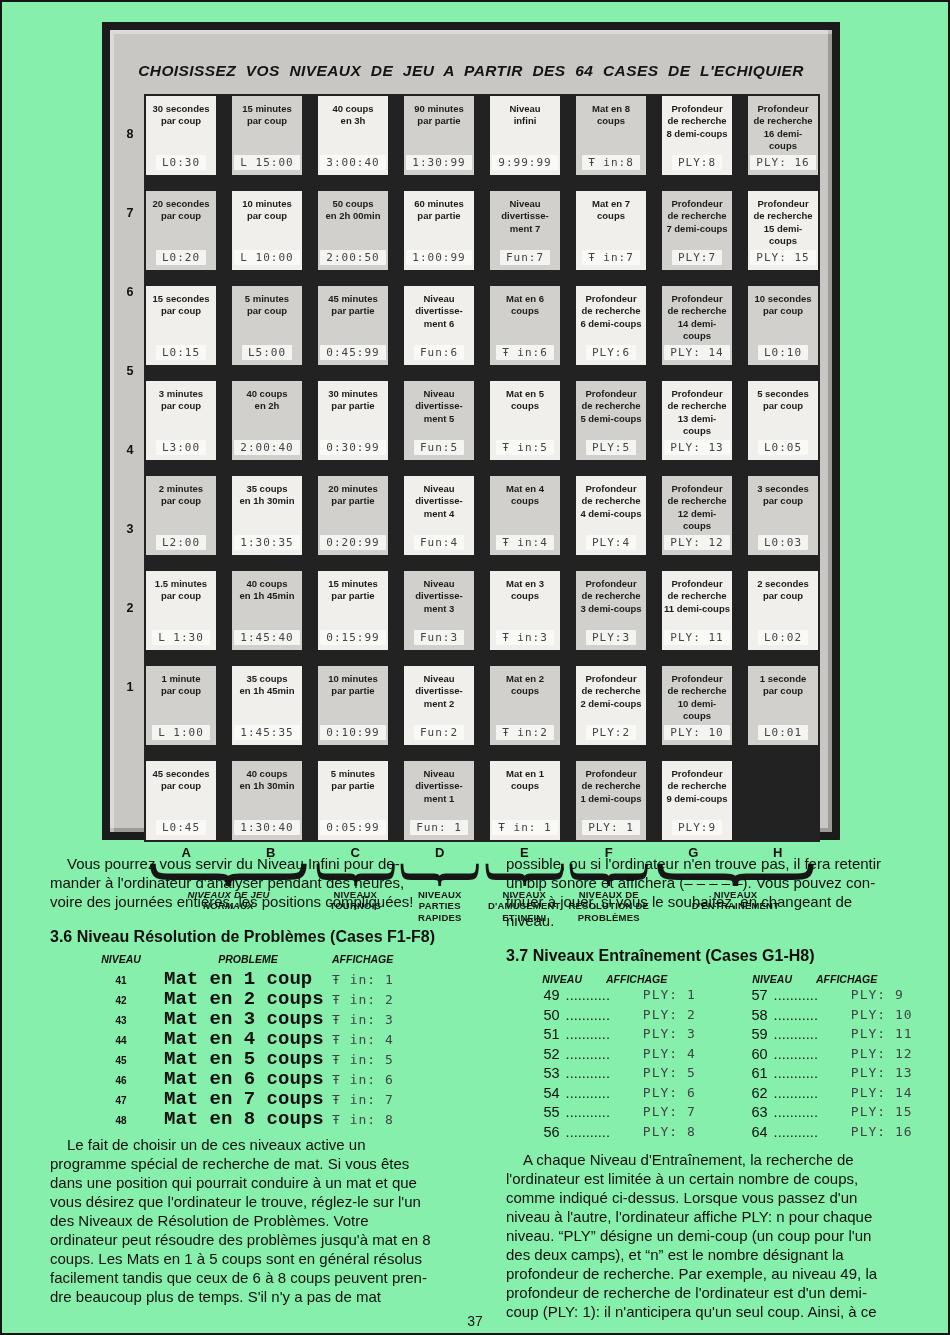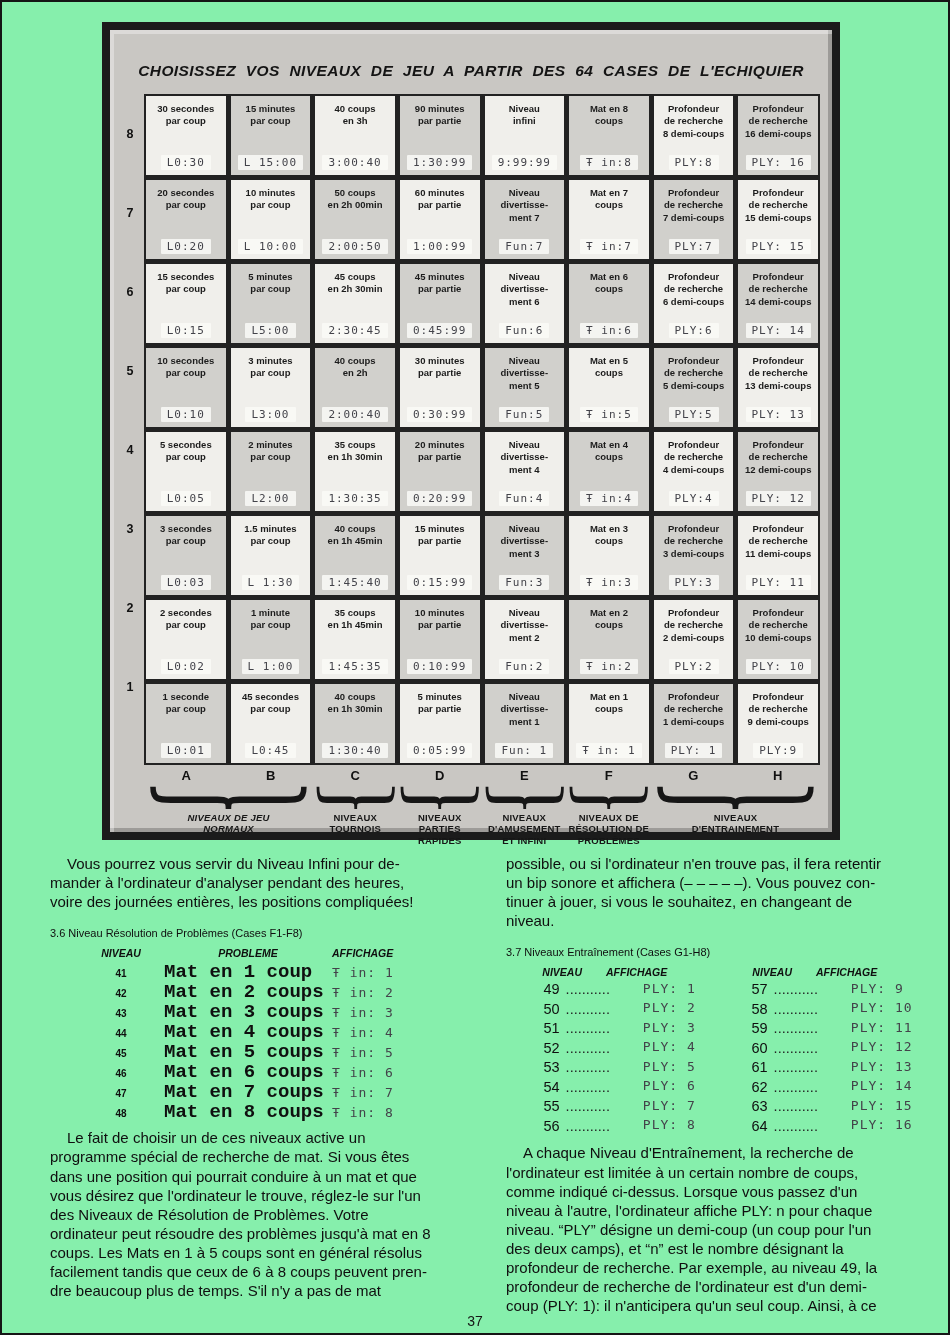--- a/index.html
+++ b/index.html
@@ -17,42 +17,42 @@
   .board-title{
     margin:32px 10px 0 10px;text-align:center;
     font-style:italic;font-weight:bold;font-size:15.5px;letter-spacing:.4px;word-spacing:5px;color:#141414;
   }
   .board-body{display:flex;margin:14px 12px 0 6px;}
   .rank-column{width:28px;display:grid;grid-auto-rows:79px;}
   .rank-label{display:flex;align-items:center;justify-content:center;font-weight:bold;font-size:12.5px;}
   .grid-wrap{flex:1;}
   .board-grid{
     display:grid;grid-template-columns:repeat(8,1fr);grid-auto-rows:79px;
-    border:2px solid #222;background:#222;gap:5px;
+    border:2px solid #222;background:#222;gap:16px;
   }
   .cell{display:flex;flex-direction:column;align-items:center;text-align:center;
     padding:7px 2px 5px 2px;box-sizing:border-box;overflow:hidden;}
   .cell.light{background:#f0efeb;}
   .cell.dark{background:#d1d0cc;}
   .cell-desc{flex:1;font-weight:bold;font-size:9.5px;line-height:1.3;white-space:pre-line;color:#1c1c1c;}
   .lcd{font-family:"DejaVu Sans Mono", monospace;color:#43434a;letter-spacing:1px;}
   .cell-lcd{font-size:11px;background:rgba(250,250,247,.85);padding:1px 6px;border-radius:1px;}
   .files-row{display:grid;grid-template-columns:repeat(8,1fr);margin-top:3px;}
   .file-label{text-align:center;font-weight:bold;font-size:13px;}
   .groups-row{display:flex;margin-top:1px;}
   .group{display:flex;flex-direction:column;align-items:center;min-width:0;}
   .group svg{width:94%;height:26px;display:block;}
   .group-label{margin-top:2px;text-align:center;font-weight:bold;font-size:9.5px;line-height:1.2;
     white-space:pre-line;letter-spacing:.2px;color:#161616;}
   
   .text-cols{position:absolute;left:48px;top:852px;width:886px;display:flex;gap:26px;}
   .col{width:50%;min-width:0;font-size:15px;line-height:1.27;color:#0f0f0f;}
   .para{margin:0 0 8px 0;white-space:pre-line;}
   .para.indent{text-indent:17px;}
-  .section-heading{font-size:11px;font-weight:normal;margin:16px 0 6px 0;}
+  .section-heading{font-size:16px;font-weight:bold;margin:16px 0 6px 0;}
   
   .mate-table{margin:2px 0 8px 28px;}
   .mate-head,.mate-row{display:flex;align-items:baseline;}
   .mate-head span{font-style:italic;font-weight:bold;font-size:10.5px;}
   .mh-niveau{width:86px;text-align:center;}
   .mh-probleme{width:168px;text-align:center;}
   .mh-affichage{width:120px;text-align:left;}
   .mate-row{height:20px;}
   .mr-niveau{width:86px;text-align:center;font-weight:bold;font-size:10px;}
   .mr-probleme{width:168px;text-align:left;font-weight:bold;font-size:19px;font-family:Liberation Mono, monospace;}
@@ -179,25 +179,20 @@
             <div class="cell light">
               <div class="cell-desc">15 secondes
 par coup</div>
               <div class="cell-lcd lcd">L0:15</div>
             </div>
             <div class="cell dark">
               <div class="cell-desc">5 minutes
 par coup</div>
               <div class="cell-lcd lcd">L5:00</div>
             </div>
-            <div class="cell light">
-              <div class="cell-desc">45 coups
-en 2h 30min</div>
-              <div class="cell-lcd lcd">2:30:45</div>
-            </div>
             <div class="cell dark">
               <div class="cell-desc">45 minutes
 par partie</div>
               <div class="cell-lcd lcd">0:45:99</div>
             </div>
             <div class="cell light">
               <div class="cell-desc">Niveau
 divertisse-
 ment 6</div>
               <div class="cell-lcd lcd">Fun:6</div>

